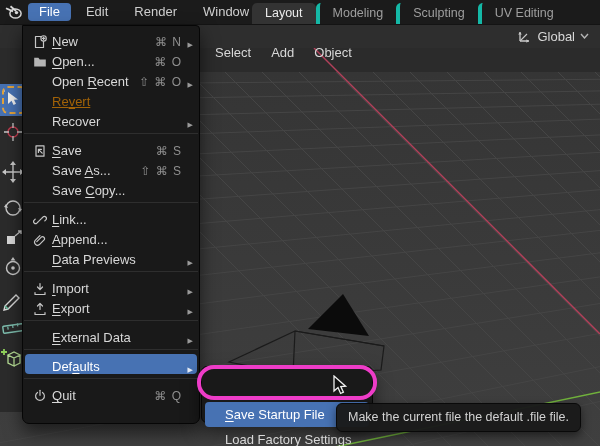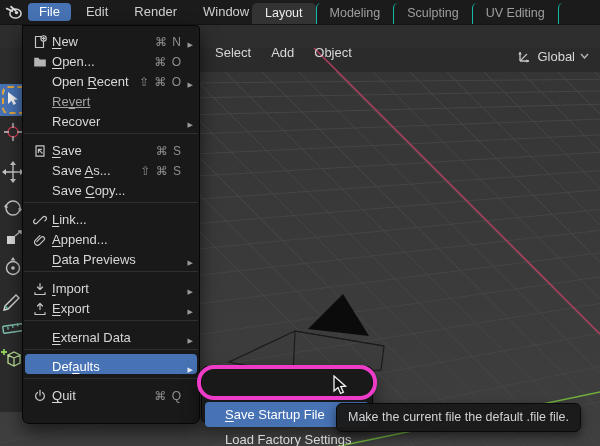--- a/index.html
+++ b/index.html
@@ -7,46 +7,46 @@
        font-family:"Liberation Sans",sans-serif;-webkit-font-smoothing:antialiased;}
   
   .topbar{position:absolute;left:0;top:0;width:564px;height:24px;background:#1b1b1b;display:flex;align-items:center;}
   .logo{width:26px;height:24px;display:flex;align-items:center;justify-content:center;flex:0 0 auto;}
   .menubar{display:flex;align-items:center;height:24px;}
   .tb-menu{padding:0 11px;height:18px;line-height:18px;margin:0 2px;border-radius:4px;
            font-size:13px;color:#cfcfcf;white-space:nowrap;}
   .tb-menu.active{background:#4772b3;color:#fff;}
   .tabs{position:absolute;left:252px;top:0;right:0;height:24px;display:flex;align-items:flex-end;overflow:hidden;}
   .tab{padding:0 13px;height:21px;line-height:21px;font-size:12.5px;color:#9f9f9f;white-space:nowrap;
-       border-radius:5px 5px 0 0;border-left:1px solid #14b8a6;}
+       border-radius:5px 5px 0 0;border-left:4px solid #14b8a6;}
   .tab:first-child{border-left:none;}
   .tab.active{background:#333333;color:#ececec;}
   
   .vheader{position:absolute;left:0;top:24px;width:600px;height:24px;background:#2e2e2e;
            border-top:1px solid #141414;box-sizing:border-box;}
   .hdr-menus{position:absolute;left:205px;top:24px;height:24px;display:flex;align-items:center;margin-top:16px;}
   .hdr-menu{padding:0 10px;font-size:13px;color:#d8d8d8;white-space:nowrap;}
   .orient{position:absolute;right:5px;top:26px;height:20px;display:flex;align-items:center;gap:5px;
-          padding:0 6px;border-radius:4px;margin-top:20px;}
+          padding:0 6px;border-radius:4px;}
   .orient-label{font-size:13px;color:#d8d8d8;}
   
   .viewport-svg{position:absolute;left:0;top:0;}
   
   .toolbar{position:absolute;left:0;top:48px;width:22px;height:364px;background:#2b2b2b;overflow:hidden;}
   .tool{position:absolute;left:0;width:30px;height:28px;display:flex;align-items:center;}
   .tool.active{background:#4772b3;border-radius:0 4px 4px 0;}
   .tool-dash{position:absolute;left:2px;top:2px;right:4px;bottom:2px;border:2px dashed #e2a33c;border-radius:6px;}
   .editor-icon{position:absolute;left:3px;top:27px;}
   
   .menu-panel{position:absolute;left:22px;top:25px;width:178px;height:399px;background:#191919;
               border:1px solid #060606;border-radius:0 4px 7px 7px;box-sizing:border-box;
               box-shadow:0 8px 18px rgba(0,0,0,.55);padding-top:3px;z-index:10;}
   .m-row{display:flex;align-items:flex-end;height:20px;margin:0 2px;padding:0 4px 0 3px;border-radius:4px;
          font-size:13px;color:#d8d8d8;white-space:nowrap;}
-  .m-row.disabled{color:#a3a3a3;text-decoration:underline;}
+  .m-row.disabled{color:#a16207;text-decoration:underline;}
   .m-row.highlighted{background:#4772b3;color:#fff;}
   .m-row.highlighted .m-short,.m-row.highlighted .m-arrow{color:#e7edf6;}
   .m-icon{width:24px;display:flex;justify-content:center;align-items:center;flex:0 0 auto;}
   .m-label u{text-decoration:underline;text-underline-offset:2px;}
   .m-short{margin-left:auto;font-size:12px;color:#8f8f8f;letter-spacing:1px;}
   .m-arrow{width:11px;text-align:right;font-size:7px;color:#9a9a9a;flex:0 0 auto;}
   .m-sep{height:1px;background:#2e2e2e;margin:4px 1px;}
   
   .submenu-panel{position:absolute;left:201px;top:366px;width:172px;height:57px;background:#191919;
                  border:1px solid #060606;border-radius:6px;box-sizing:border-box;

